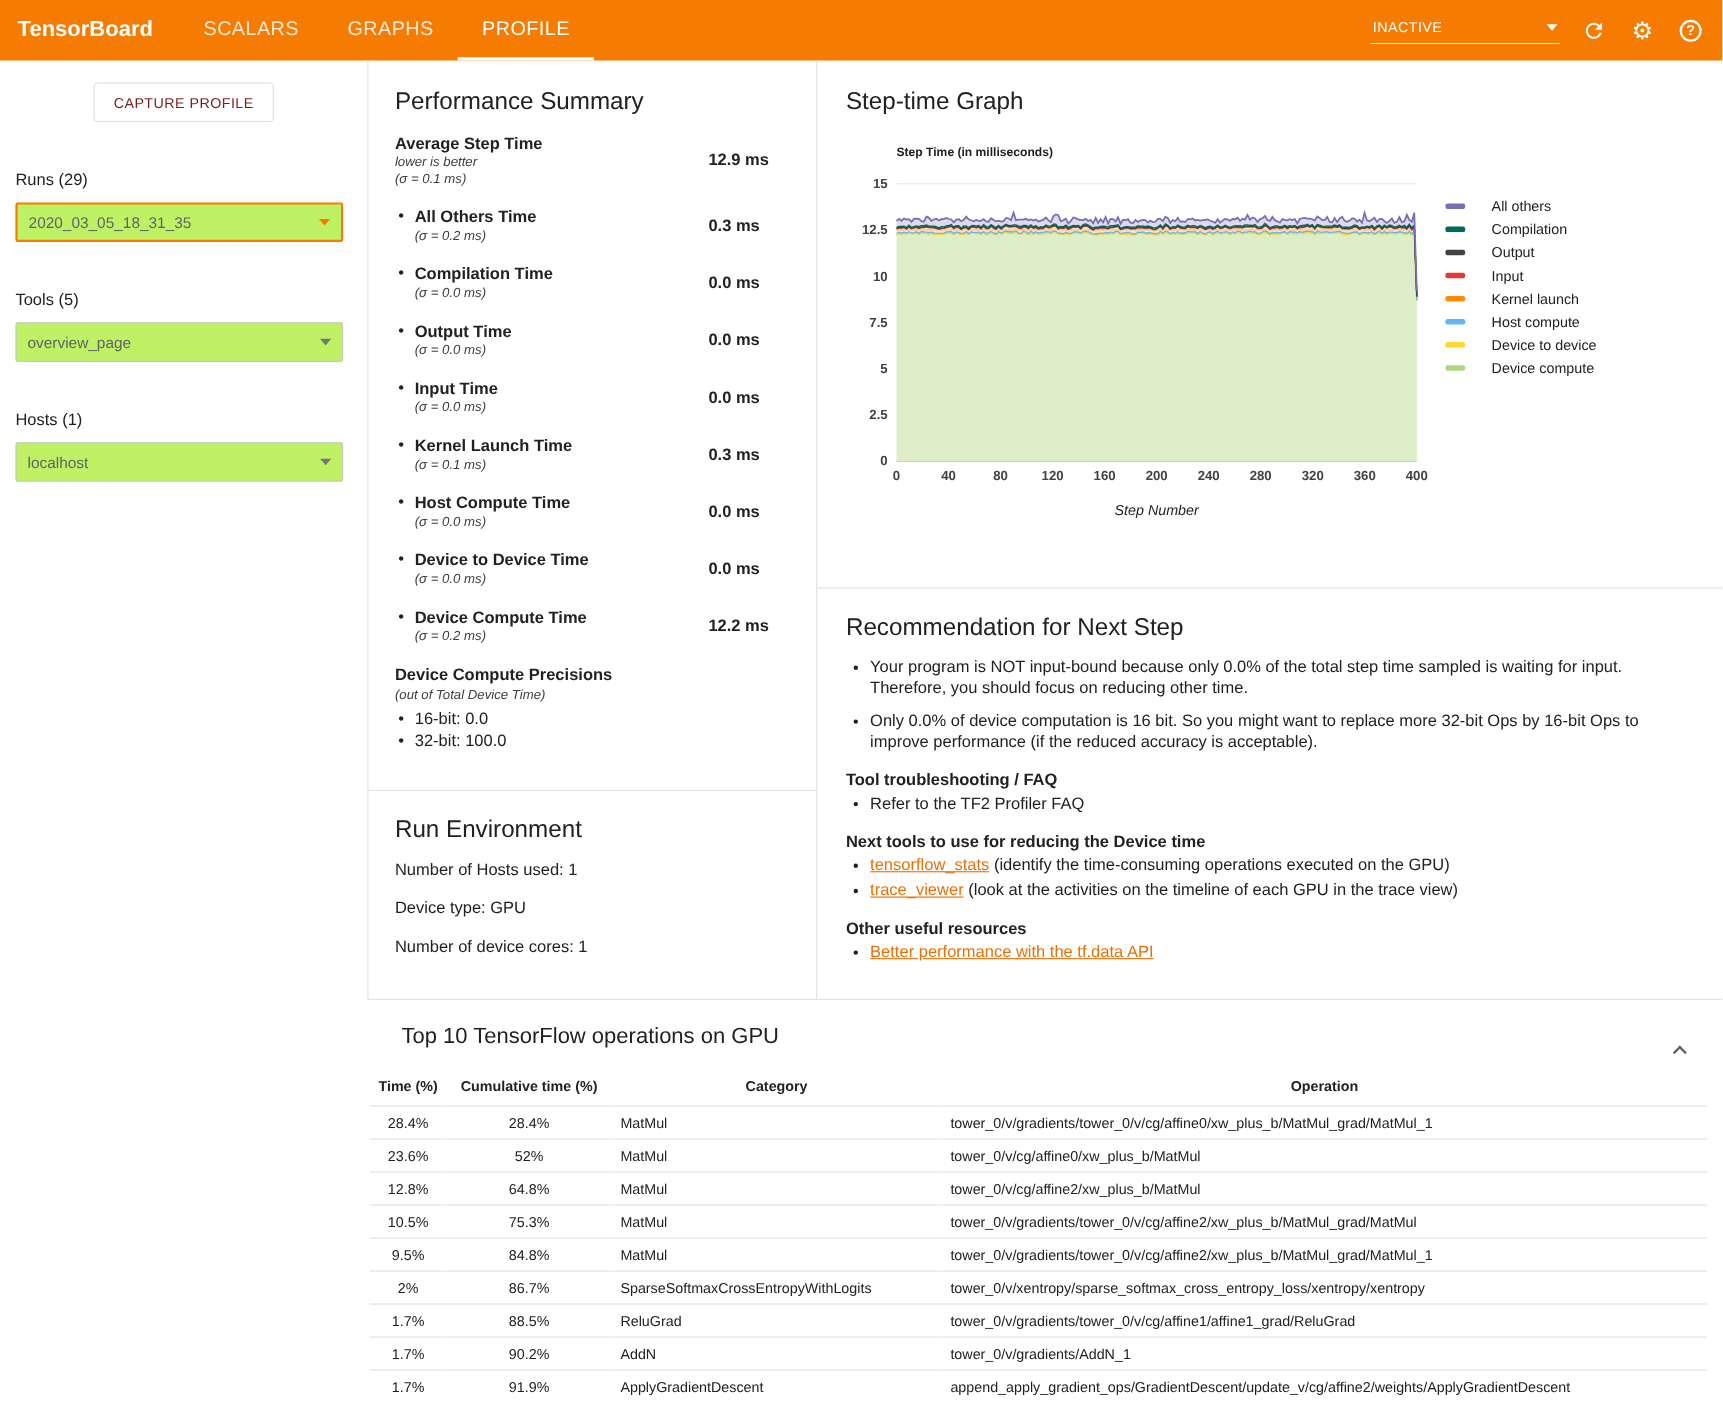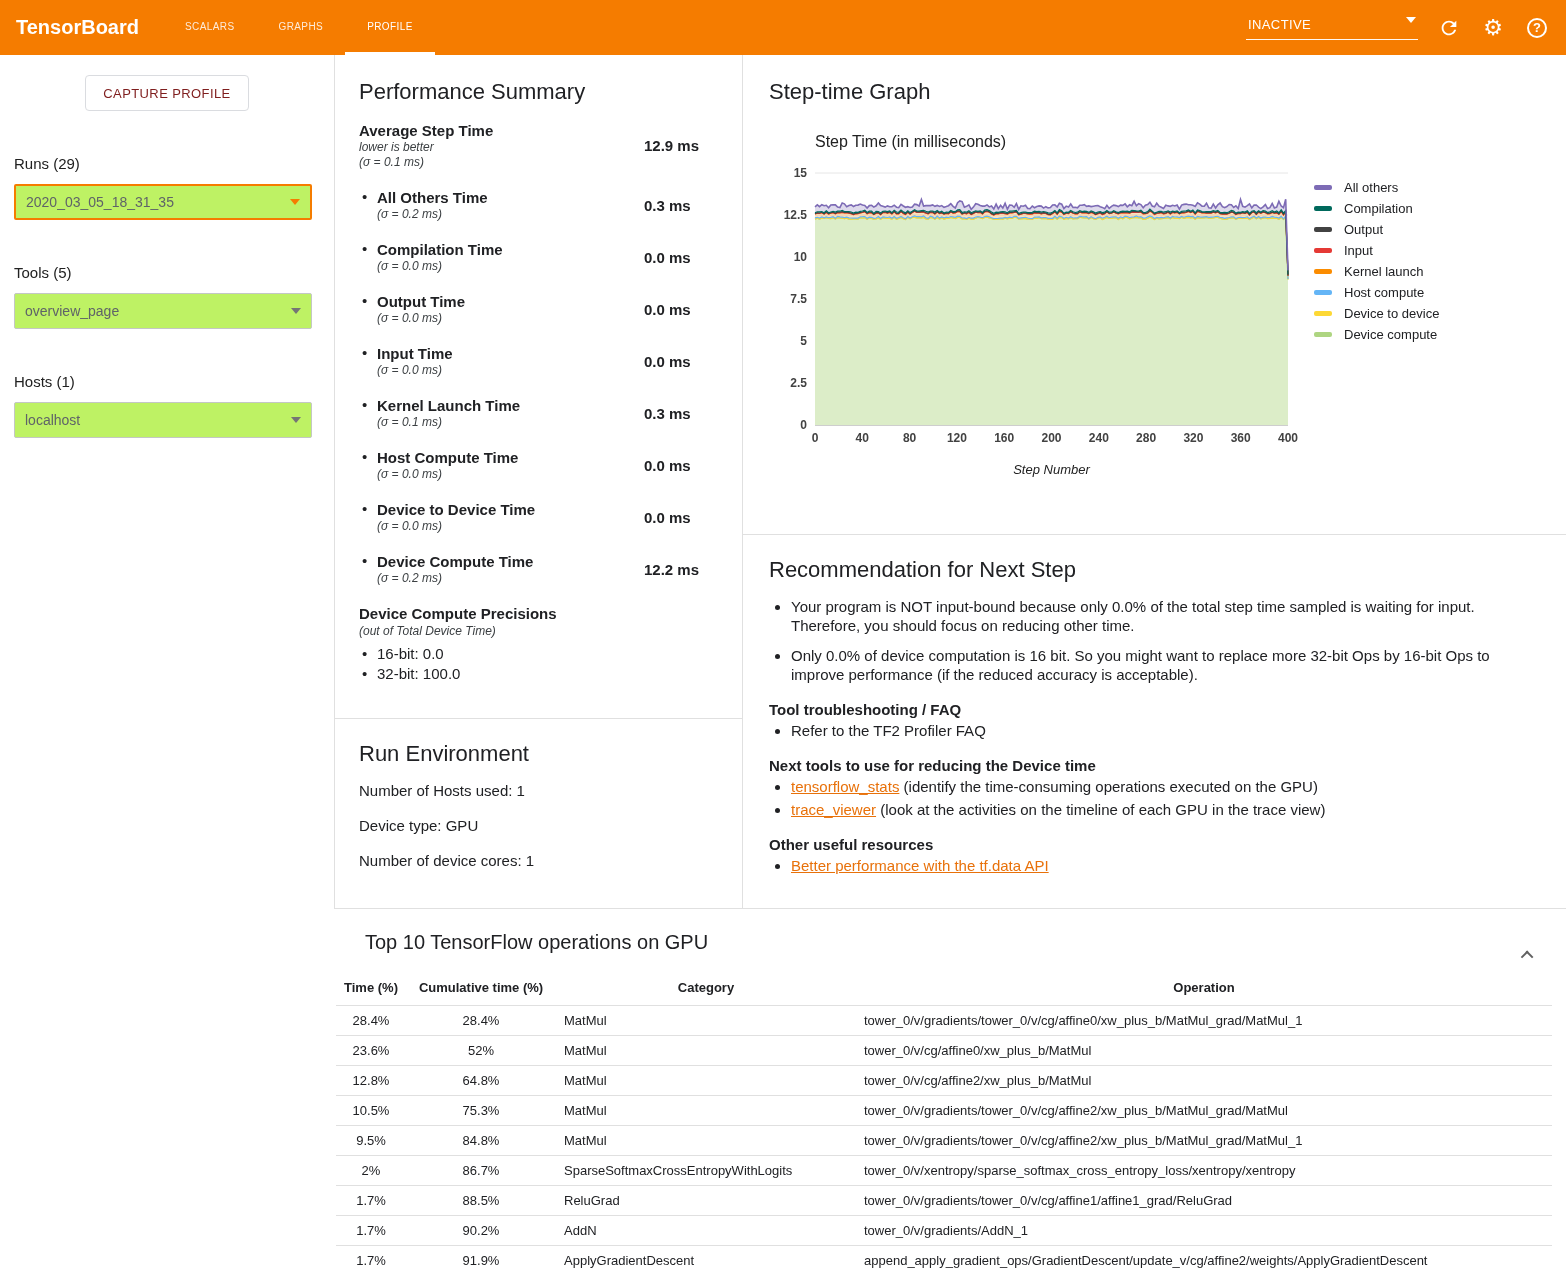--- a/index.html
+++ b/index.html
@@ -4,24 +4,24 @@
 <style>
   *{box-sizing:border-box;margin:0;padding:0}
   html,body{width:1566px;height:1275px;overflow:hidden}
   body{font-family:"Liberation Sans",sans-serif;background:#fff;color:#202124;font-size:14px}
   a{cursor:pointer}
 
   
   .topbar{height:55px;background:#f57c00;display:flex;align-items:stretch;padding:0 16px;color:#fff}
   .brand{font-size:20px;font-weight:700;display:flex;align-items:center;margin-right:24px}
   .tabs{display:flex;align-items:stretch}
-  .tab{display:flex;align-items:center;padding:0 22px;font-size:10px;letter-spacing:.4px;color:rgba(255,255,255,.85);cursor:pointer;border-bottom:3px solid transparent}
+  .tab{display:flex;align-items:center;padding:0 22px;font-size:18px;letter-spacing:.4px;color:rgba(255,255,255,.85);cursor:pointer;border-bottom:3px solid transparent}
   .tab.active{color:#fff;border-bottom-color:#fff}
   .topbar-right{margin-left:auto;display:flex;align-items:center;gap:18px}
-  .status-select{width:172px;display:flex;align-items:flex-start;justify-content:space-between;border-bottom:1px solid rgba(255,255,255,.95);padding:2px 2px 7px 2px;font-size:13px;letter-spacing:.4px;cursor:pointer}
+  .status-select{width:172px;display:flex;align-items:center;justify-content:space-between;border-bottom:1px solid rgba(255,255,255,.95);padding:2px 2px 7px 2px;font-size:13px;letter-spacing:.4px;cursor:pointer}
   .caret{width:0;height:0;border-left:5px solid transparent;border-right:5px solid transparent;border-top:6px solid #fff}
   .caret.orange{border-top-color:#f57c00}
   .caret.gray{border-top-color:#757575}
   .icon-btn{width:26px;height:26px;display:flex;align-items:center;justify-content:center;cursor:pointer}
   .gear{font-size:22px;line-height:1}
   .help{width:20px;height:20px;border:2px solid #fff;border-radius:50%;font-size:13px;font-weight:700;display:flex;align-items:center;justify-content:center}
 
   
   .page{display:flex;height:1220px}
   .sidebar{width:334px;flex:0 0 334px}
@@ -55,24 +55,24 @@
   .prec-item::before{content:"\2022";position:absolute;left:3px;top:0}
 
   
   .run-env{padding:22px 24px;flex:1}
   .env-lines{margin-top:14px}
   .env-line{font-size:15px;margin-bottom:16px;line-height:19px}
 
   
   .graph-sec{height:480px;border-bottom:1px solid #e0e0e0;padding:24px 10px 0 26px}
   .chart-wrap{display:flex;margin-top:28px}
-  .chart-title{font-size:16px;font-weight:400;margin:0 0 12px 46px;color:#212121}
+  .chart-title{font-size:11px;font-weight:700;margin:0 0 12px 46px;color:#212121}
   .x-axis-label{font-size:13px;font-style:italic;text-align:center;width:473px;margin-left:46px;margin-top:8px;color:#212121}
   .legend{margin-left:12px;margin-top:44px}
-  .legend-item{display:flex;align-items:center;gap:12px;height:21px;font-size:13px;color:#202124}
+  .legend-item{display:flex;align-items:center;gap:24px;height:21px;font-size:13px;color:#202124}
   .legend-swatch{display:inline-block;width:18px;height:5px;border-radius:2px;flex:0 0 18px}
   .tick{font:bold 12px "Liberation Sans",sans-serif;fill:#424242}
 
   
   .rec{padding:22px 26px;flex:1}
   .rec h2{margin-bottom:14px}
   .rec-bullets{margin:0 0 4px 0;padding-left:22px}
   .rec-bullet{font-size:15px;line-height:19px;margin-bottom:11px;max-width:762px}
   .rec-head{font-size:15px;font-weight:700;margin-top:16px;line-height:19px}
   .rec-sub{padding-left:22px;margin-top:2px}

